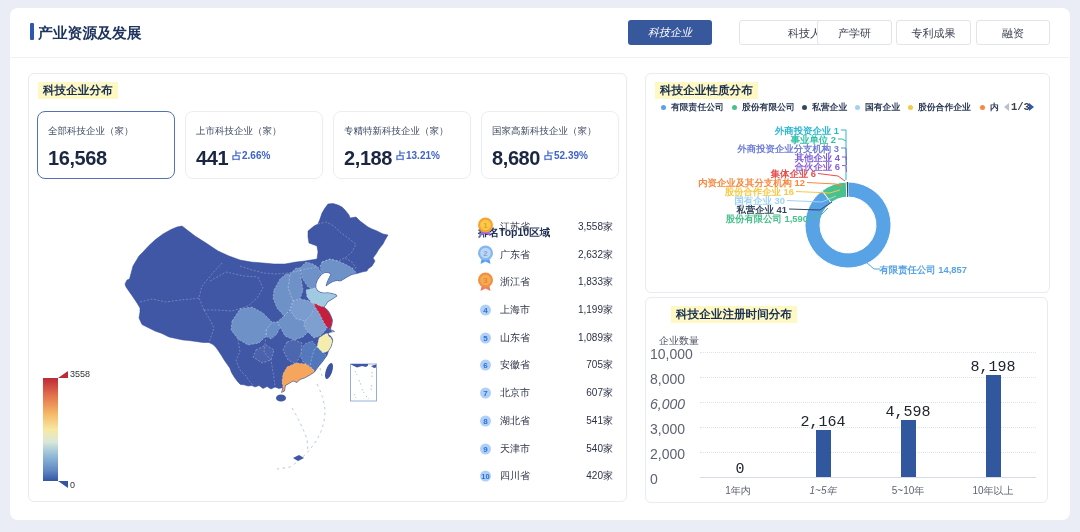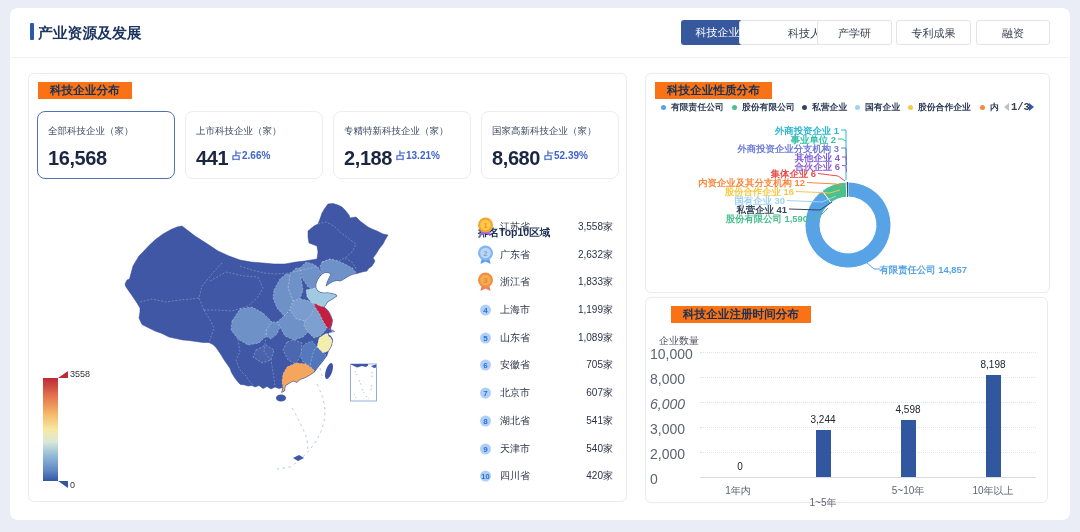--- a/index.html
+++ b/index.html
@@ -5,21 +5,21 @@
 html,body{margin:0;padding:0;}
 body{width:1080px;height:532px;background:#eaedf6;font-family:"Liberation Sans",sans-serif;position:relative;overflow:hidden;}
 .abs{position:absolute;}
 #container{left:10px;top:8px;width:1060px;height:512px;background:#fff;border-radius:8px;}
 #accent{left:30px;top:23px;width:4px;height:17px;background:#2d58ad;border-radius:1px;}
 #pagetitle{left:38px;top:24px;font-size:14.8px;font-weight:bold;color:#1e3560;}
 .tab{top:20px;height:25px;border-radius:3px;font-size:11px;line-height:25px;text-align:center;color:#3b4252;background:#fff;border:1px solid #e2e4ea;box-sizing:border-box;}
 .tab.active{background:#38589d;color:#fff;border:none;}
 #divider{left:10px;top:57px;width:1060px;height:1px;background:#eef0f3;}
 .card{background:#fff;border:1px solid #e9ebf1;border-radius:6px;box-sizing:border-box;}
-.ctitle{font-size:11.6px;font-weight:bold;color:#1d3156;background:#f97316;padding:1px 12px;}
+.ctitle{font-size:11.6px;font-weight:bold;color:#1d3156;background:#fef9c3;padding:1px 5px;}
 #leftcard{left:28px;top:73px;width:599px;height:429px;}
 #donutcard{left:645px;top:73px;width:405px;height:220px;}
 #barcard{left:645px;top:297px;width:403px;height:206px;}
 .statcard{top:111px;width:138px;height:68px;border:1px solid #ebedf2;border-radius:8px;box-sizing:border-box;background:#fff;}
 .statcard.sel{border:1px solid #5272b5;}
 .stlabel{position:absolute;left:10px;top:13px;font-size:9.5px;color:#3e4b63;white-space:nowrap;}
 .stval{position:absolute;left:10px;top:34.5px;font-size:20px;letter-spacing:-0.4px;font-weight:bold;color:#1b2742;}
 .stpct{position:absolute;bottom:15px;font-size:10px;font-weight:bold;color:#3f63c8;}
 
 #top10title{left:478px;top:196px;font-size:10.5px;font-weight:bold;color:#1d3156;margin-top:30px;}
@@ -28,28 +28,28 @@
 .trval{position:absolute;right:1px;top:50%;transform:translateY(-50%);font-size:10px;color:#2b3246;}
 .rankc{position:absolute;left:1px;top:50%;transform:translateY(-50%);width:11px;height:11px;border-radius:50%;background:#aed0f8;color:#2e6fd6;font-size:8px;font-weight:bold;text-align:center;line-height:11px;}
 
 .lgdot{position:absolute;top:104.5px;width:5px;height:5px;border-radius:50%;}
 .lgtext{position:absolute;top:102.5px;font-size:8.8px;line-height:9px;color:#2c3a55;font-weight:bold;white-space:nowrap;}
 
 .ylab{position:absolute;font-size:14px;color:#5e6372;width:40px;}
 .xlab{position:absolute;font-size:10px;color:#5e6372;text-align:center;width:70px;}
 .grid{position:absolute;left:700px;width:336px;height:0;border-top:1px dotted #dfe3ec;}
 .bar{position:absolute;width:15px;background:#31589e;}
-.bval{position:absolute;font-size:10px;color:#20242e;text-align:center;width:60px;}
+.bval{position:absolute;font-size:15px;color:#20242e;text-align:center;width:60px;font-family:Liberation Mono, monospace;}
 </style>
 </head>
 <body>
 <div class="abs" id="container"></div>
 <div class="abs" id="accent"></div>
 <div class="abs" id="pagetitle">产业资源及发展</div>
-<div class="abs tab active" style="left:681px;width:73px;">科技企业</div>
+<div class="abs tab active" style="left:628px;width:84px;font-style:italic;">科技企业</div>
 <div class="abs tab" style="left:739px;width:94px;text-align:right;">科技人才</div>
 <div class="abs tab" style="left:817px;width:75px;">产学研</div>
 <div class="abs tab" style="left:896px;width:75px;">专利成果</div>
 <div class="abs tab" style="left:976px;width:74px;">融资</div>
 <div class="abs" id="divider"></div>
 
 <div class="abs card" id="leftcard"></div>
 <div class="abs ctitle" style="left:38px;top:82px;">科技企业分布</div>
 
 <div class="abs statcard sel" style="left:37px;">
@@ -281,19 +281,19 @@
 <div class="abs grid" style="top:352px;"></div>
 <div class="abs grid" style="top:377px;"></div>
 <div class="abs grid" style="top:402px;"></div>
 <div class="abs grid" style="top:427px;"></div>
 <div class="abs grid" style="top:452px;"></div>
 <div class="abs" style="left:700px;top:477px;width:336px;height:1px;background:#d8dbe3;"></div>
 <div class="abs bar" style="left:815.5px;top:429.5px;height:47.5px;"></div>
 <div class="abs bar" style="left:900.5px;top:419.5px;height:57.5px;"></div>
 <div class="abs bar" style="left:985.5px;top:374.5px;height:102.5px;"></div>
 <div class="abs bval" style="left:710px;top:461px;">0</div>
-<div class="abs bval" style="left:793px;top:414px;">3,244</div>
+<div class="abs bval" style="left:793px;top:414px;">2,164</div>
 <div class="abs bval" style="left:878px;top:404px;">4,598</div>
 <div class="abs bval" style="left:963px;top:359px;">8,198</div>
 <div class="abs xlab" style="left:703px;top:484px;">1年内</div>
-<div class="abs xlab" style="left:788px;top:496px;">1~5年</div>
+<div class="abs xlab" style="left:788px;top:484px;font-style:italic;">1~5年</div>
 <div class="abs xlab" style="left:873px;top:484px;">5~10年</div>
 <div class="abs xlab" style="left:958px;top:484px;">10年以上</div>
 
 </body></html>

